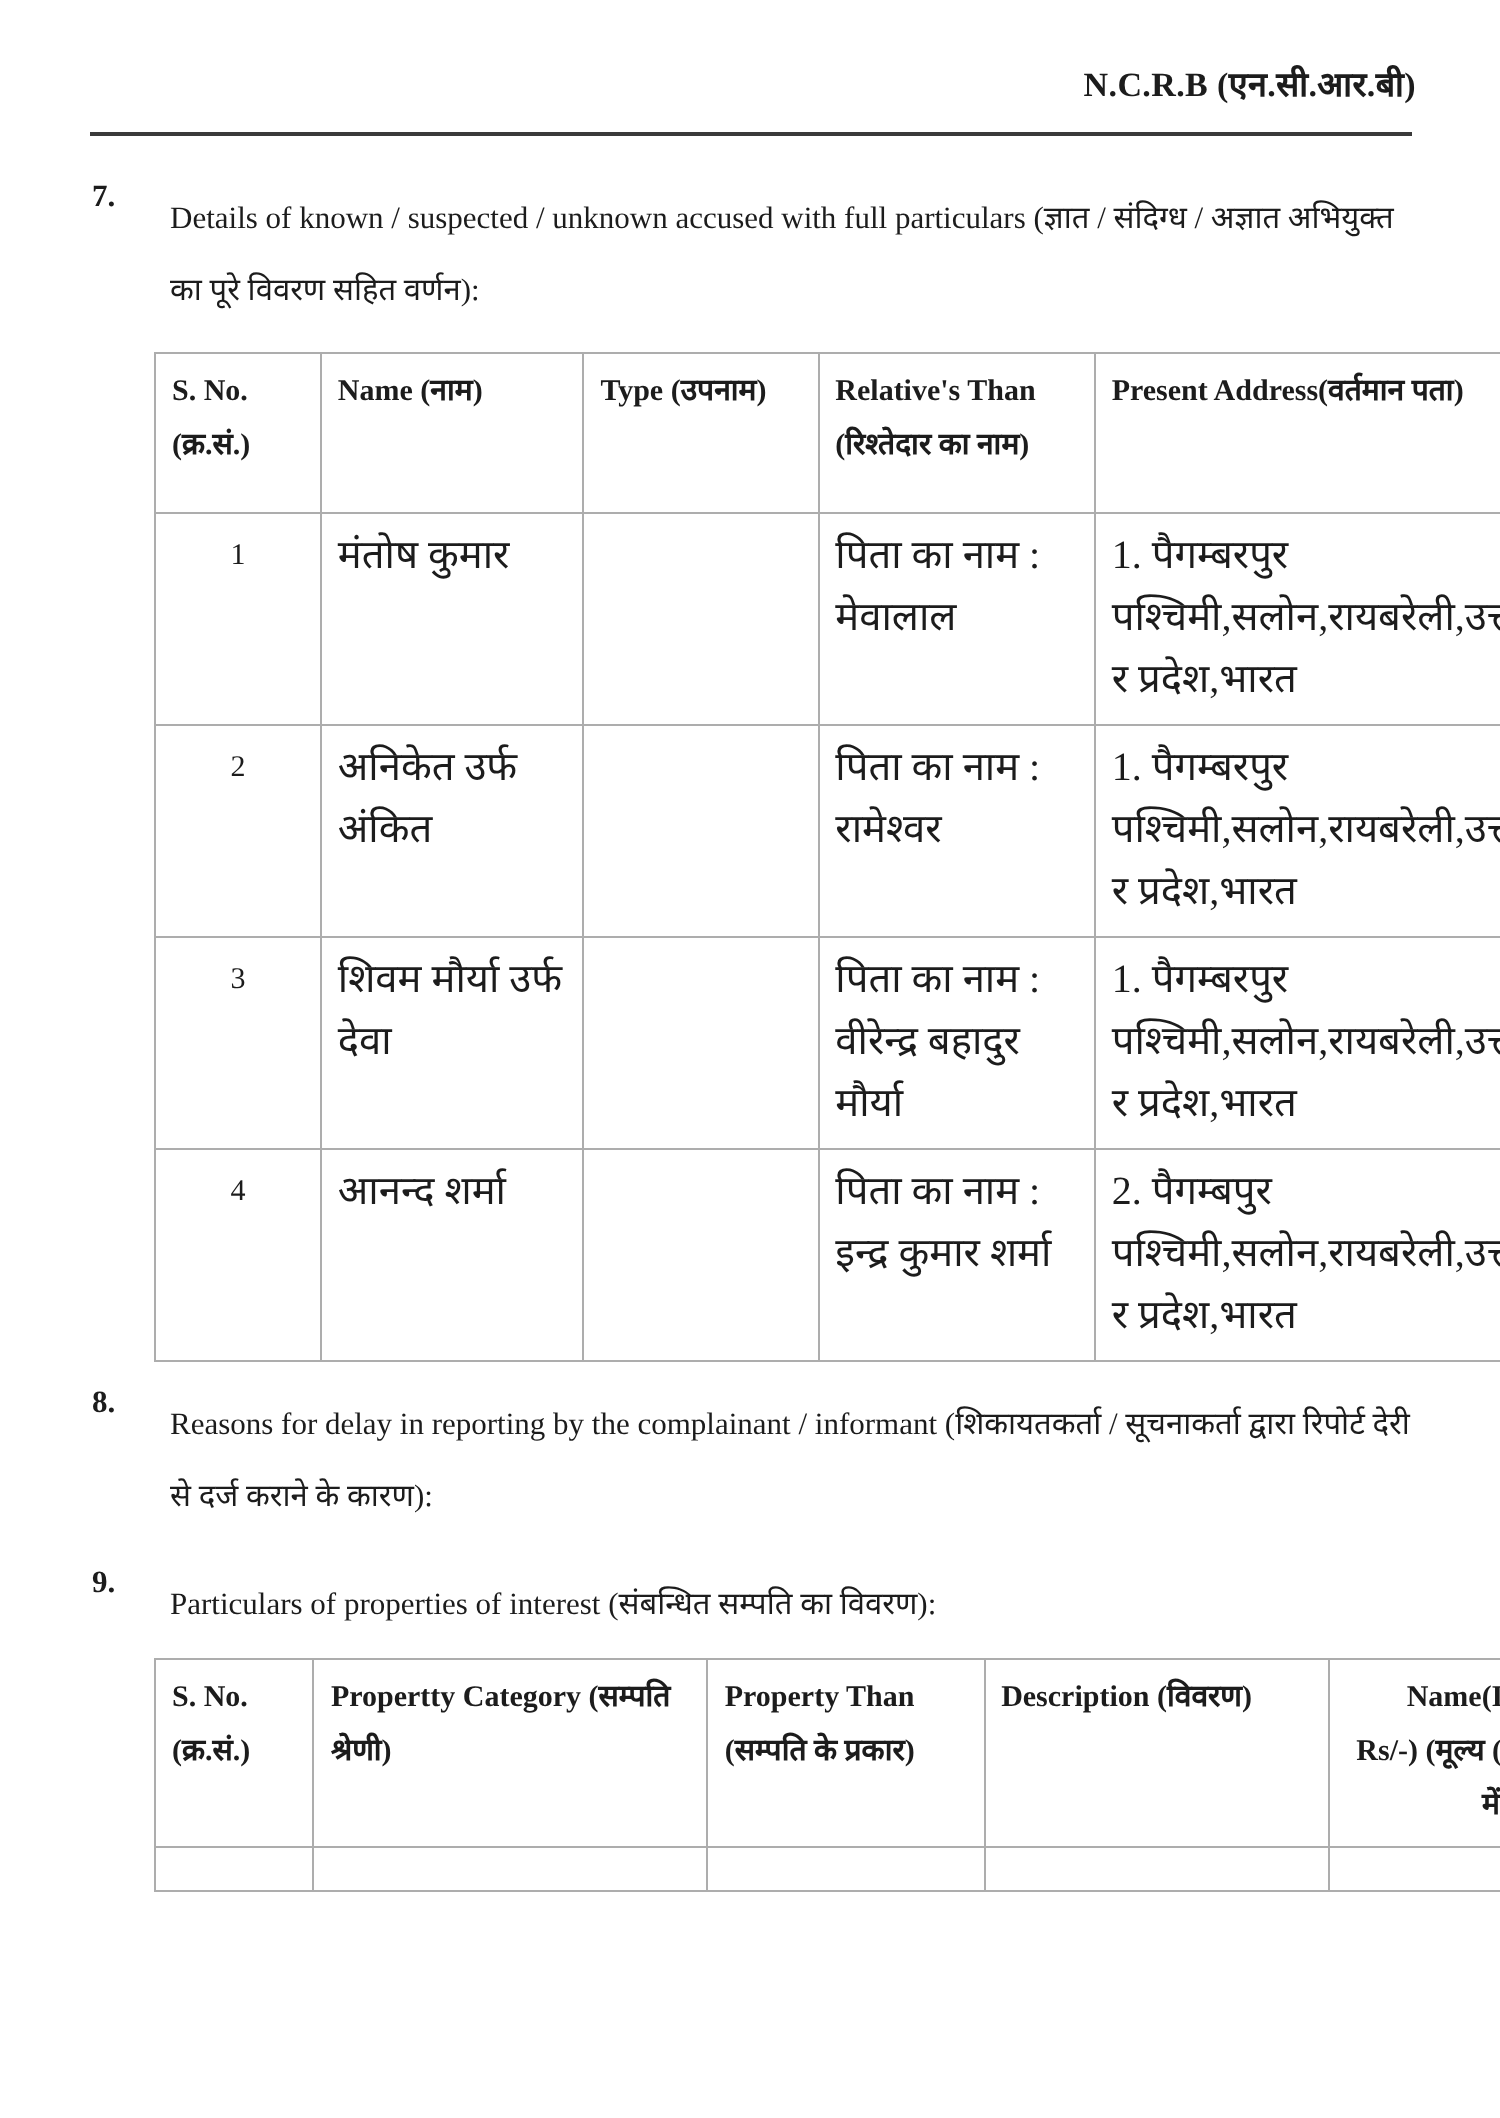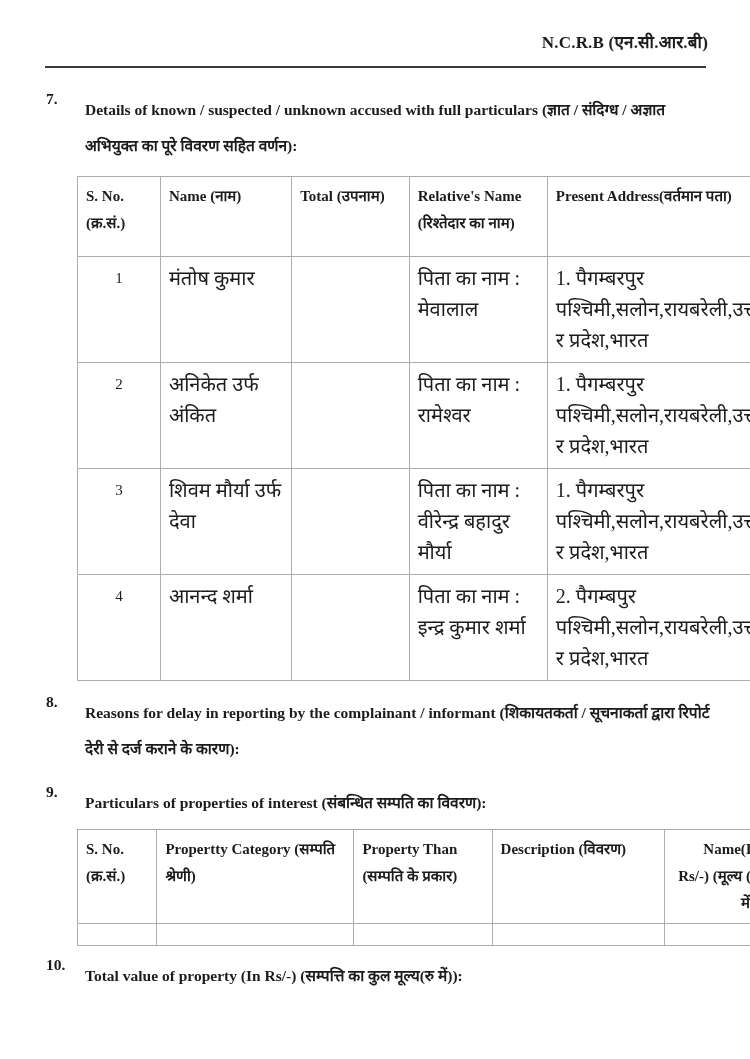--- a/index.html
+++ b/index.html
@@ -17,21 +17,21 @@
   .header-rule {
     margin: 13px 44px 0 45px; border: none;
     border-top: 2px solid #3a3a3a; height: 0;
   }
 
   .item { display: flex; margin: 0 36px 0 46px; }
   .item .num {
     flex: 0 0 39px; font-weight: bold; font-size: 15.5px;
     position: relative; top: -2px;
   }
-  .item .body { flex: 1; font-weight: bold; font-size: 15.5px; line-height: 36px; }
+  .item .body { flex: 1; font-weight: normal; font-size: 15.5px; line-height: 36px; }
 
   .item7  { margin-top: 24px; }
   .item8  { margin-top: 14px; }
   .item9  { margin-top: 18px; }
   .item10 { margin-top: 12px; }
 
   .accused-line {
     margin: 21px 36px 0 85px; font-weight: bold; font-size: 15.5px; line-height: 30px;
   }
   .accused-line .val { font-weight: normal; color: #2b2b2b; padding-left: 7px; }
@@ -90,22 +90,22 @@
       <col class="c-sno">
         <col class="c-name">
         <col class="c-alias">
         <col class="c-rel">
         <col class="c-addr">
     </colgroup>
     <tbody>
         <tr>
       <th>S. No. (क्र.सं.)</th>
       <th>Name (नाम)</th>
-      <th>Total (उपनाम)</th>
-      <th>Relative's Name (रिश्तेदार का नाम)</th>
+      <th>Type (उपनाम)</th>
+      <th>Relative's Than (रिश्तेदार का नाम)</th>
       <th>Present Address(वर्तमान पता)</th>
     </tr>
     <tr>
       <td class="sno">1</td>
       <td>मंतोष कुमार</td>
       <td></td>
       <td>पिता का नाम : मेवालाल</td>
       <td>1. पैगम्बरपुर पश्चिमी,सलोन,रायबरेली,उत्तर प्रदेश,भारत</td>
     </tr>
     <tr>
@@ -161,18 +161,14 @@
     <tr>
       <td></td>
       <td></td>
       <td></td>
       <td></td>
       <td></td>
     </tr>
   </tbody>
     </table>
 
-  <div class="item item10">
-    <span class="num">10.</span>
-    <span class="body">Total value of property (In Rs/-) (सम्पत्ति का कुल मूल्य(रु में)):</span>
-  </div>
 
 </div>
 
 </body></html>

